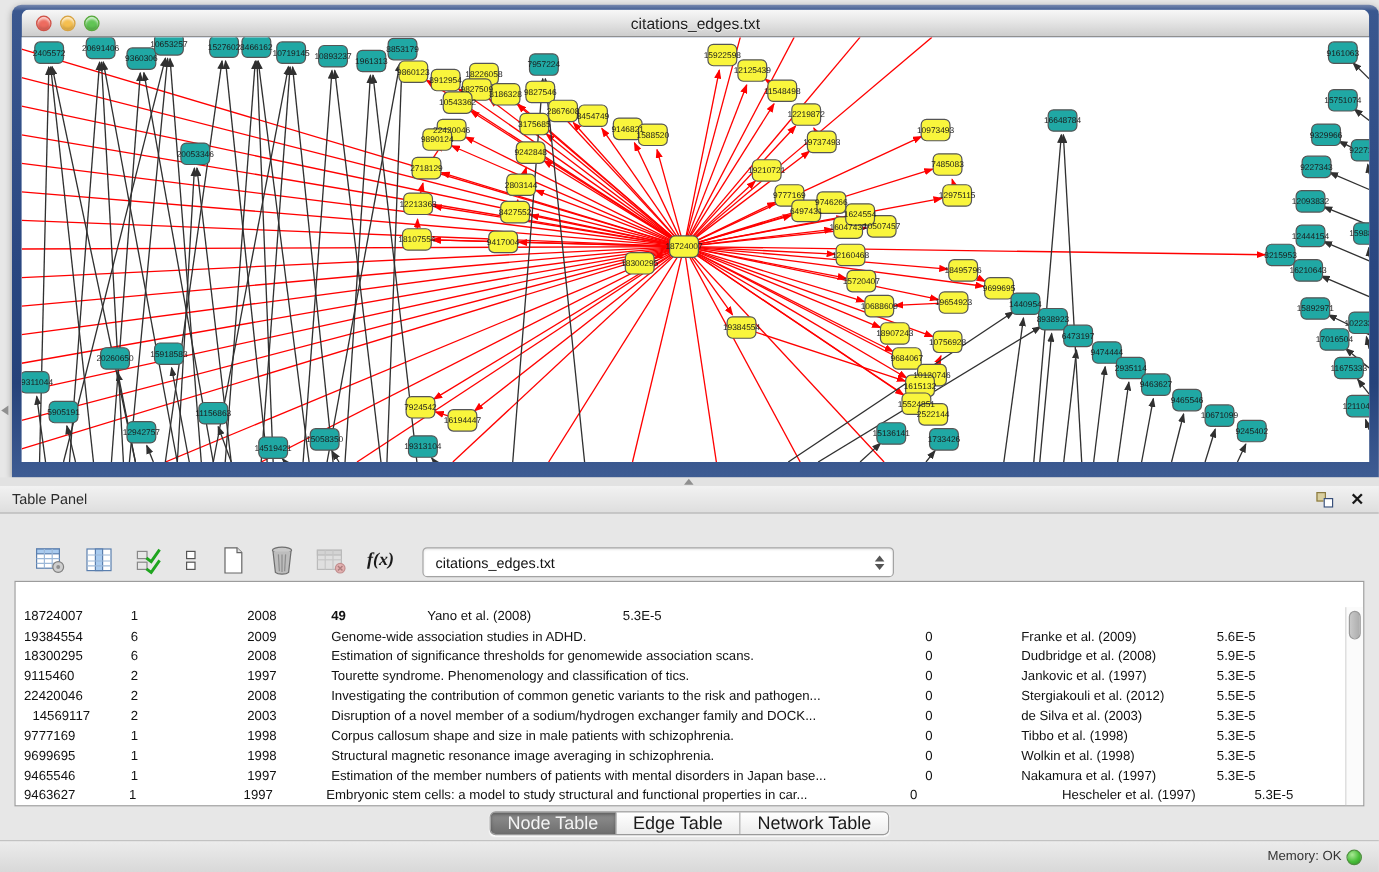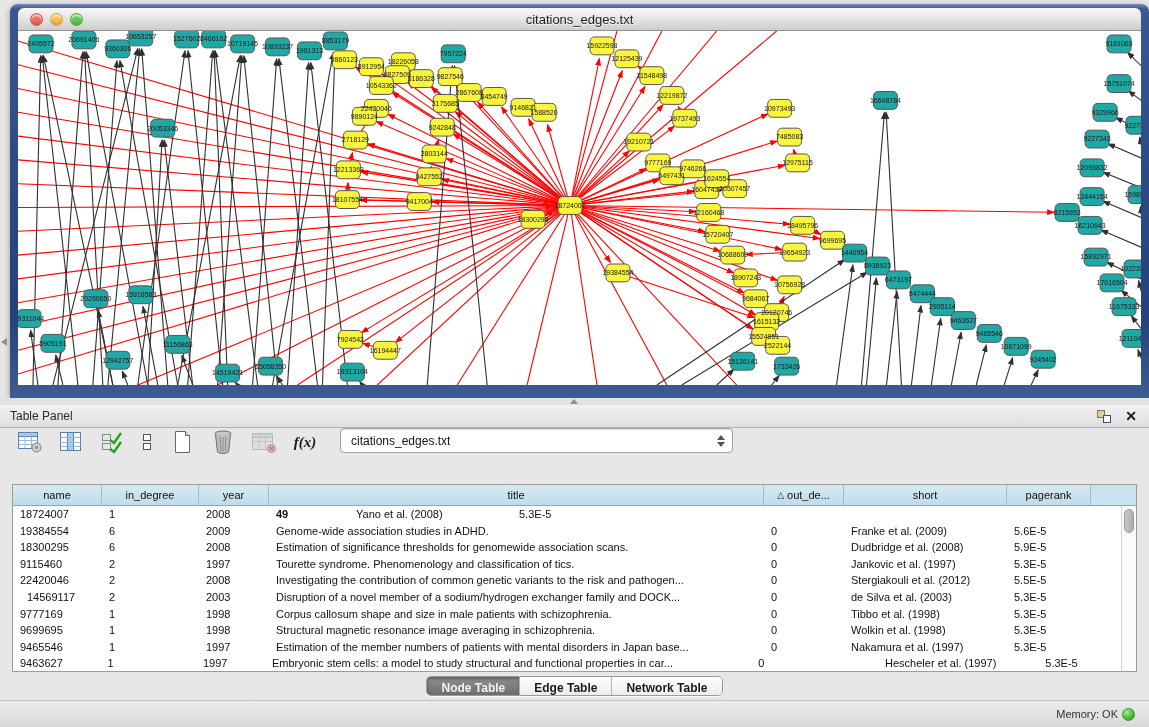--- a/index.html
+++ b/index.html
@@ -30,21 +30,21 @@
   .splitter .grip{position:absolute;left:570px;top:1px;width:0;height:0;
     border-left:4px solid transparent;border-right:4px solid transparent;border-bottom:5px solid #8F8F8F;}
   .panel-header{height:23px;display:flex;align-items:center;
     background:linear-gradient(180deg,#F2F2F2,#DEDEDE);border-bottom:1px solid #B2B2B2;}
   .panel-title{font-size:12px;color:#2b2b2b;padding-left:10px;flex:1;}
   .float-icon{width:14px;height:13px;position:relative;margin-right:14px;cursor:pointer;}
   .float-icon .sq1{position:absolute;left:0;top:0;width:8px;height:8px;border:1px solid #8A7A42;background:#D9CF9F;}
   .float-icon .sq2{position:absolute;right:0;bottom:0;width:8px;height:8px;border:1px solid #39507A;background:#fff;}
   .close-icon{font-size:14px;font-weight:bold;color:#161616;margin-right:12px;cursor:pointer;line-height:1;}
 
-  .toolbar{height:53px;display:flex;align-items:flex-start;padding-left:16px;}
+  .toolbar{height:53px;display:flex;align-items:flex-end;padding-left:28px;}
   .tb-icon{margin-right:13px;display:flex;align-items:center;justify-content:center;width:28px;height:28px;cursor:pointer;}
   .tb-icon.narrow{width:16px;}
   .fx{font-family:"Liberation Serif",serif;font-style:italic;font-weight:bold;font-size:15px;color:#1a1a1a;}
   .combo{margin-left:8px;width:393px;height:25px;background:#fff;border:1px solid #A3A3A3;border-radius:4px;
     display:flex;align-items:center;box-shadow:inset 0 1px 2px rgba(0,0,0,.12);}
   .combo-text{flex:1;font-size:12px;color:#111;padding-left:10px;}
   .combo-arrows{width:18px;display:flex;flex-direction:column;align-items:center;gap:2px;padding-right:4px;}
   .combo-arrows .up{width:0;height:0;border-left:4px solid transparent;border-right:4px solid transparent;border-bottom:5px solid #555;}
   .combo-arrows .down{width:0;height:0;border-left:4px solid transparent;border-right:4px solid transparent;border-top:5px solid #555;}
 
@@ -56,22 +56,22 @@
   .tbody{position:absolute;top:21px;left:0;right:15px;bottom:0;overflow:hidden;}
   .tr{display:flex;height:16.6px;line-height:16.6px;}
   .td{font-size:11px;color:#111;padding-left:7px;white-space:nowrap;overflow:hidden;}
   .vscroll{position:absolute;top:21px;right:0;bottom:0;width:15px;background:#FBFBFB;border-left:1px solid #D8D8D8;}
   .vthumb{position:absolute;top:3px;left:2px;width:10px;height:24px;border-radius:5px;
     background:linear-gradient(90deg,#C9C9C9,#ADADAD);border:1px solid #9A9A9A;}
 
   .tabsrow{position:absolute;top:278px;left:0;right:0;text-align:center;}
   .seg{display:inline-flex;border:1px solid #9A9A9A;border-radius:5px;overflow:hidden;height:20px;
     box-shadow:0 1px 1px rgba(255,255,255,.8);}
-  .seg .tab{font-size:12px;padding:0 14px;display:flex;align-items:flex-end;
-    background:linear-gradient(180deg,#FFFFFF,#ECECEC);color:#1a1a1a;border-left:1px solid #B5B5B5;cursor:pointer;font-weight:bold;}
+  .seg .tab{font-size:15px;padding:0 14px;display:flex;align-items:center;
+    background:linear-gradient(180deg,#FFFFFF,#ECECEC);color:#1a1a1a;border-left:1px solid #B5B5B5;cursor:pointer;}
   .seg .tab:first-child{border-left:none;}
   .seg .tab.selected{background:linear-gradient(180deg,#909090,#6E6E6E);color:#F3F3F3;
     box-shadow:inset 0 2px 3px rgba(0,0,0,.35);}
 
   .statusbar{position:absolute;left:0;right:0;bottom:0;height:27px;
     background:linear-gradient(180deg,#ECECEC,#D8D8D8);border-top:1px solid #C2C2C2;
     display:flex;align-items:center;justify-content:flex-end;}
   .mem-label{font-size:11px;color:#333;margin-right:4px;}
   .mem-orb{width:13px;height:13px;border-radius:50%;margin-right:14px;border:1px solid #4E8F3E;
     background:radial-gradient(circle at 35% 30%,#A9E895,#49BE39 55%,#2F9427);}
@@ -554,29 +554,20 @@
     <div class="combo">
       <span class="combo-text">citations_edges.txt</span>
       <span class="combo-arrows">
           <span class="up"></span>
           <span class="down"></span>
         </span>
     </div>
   </div>
 
   <div class="table-wrap">
-    <div class="thead" id="thead">
-        <div class="th" style="width: 89px;">name</div>
-        <div class="th" style="width: 97px;">in_degree</div>
-        <div class="th" style="width: 70px;">year</div>
-        <div class="th" style="width: 495px;">title</div>
-        <div class="th" style="width: 80px;"><span class="sortglyph">△</span>out_de...</div>
-        <div class="th" style="width: 163px;">short</div>
-        <div class="th" style="width: 84px;">pagerank</div>
-      </div>
     <div class="tbody" id="tbody">
         <div class="tr">
           <div class="td" style="width: 89px;">18724007</div>
           <div class="td" style="width: 97px;">1</div>
           <div class="td" style="width: 70px;">2008</div>
           <div class="td" style="width: 80px; font-weight: bold;">49</div>
           <div class="td" style="width: 163px;">Yano et al. (2008)</div>
           <div class="td" style="width: 84px;">5.3E-5</div>
         </div>
         <div class="tr">

